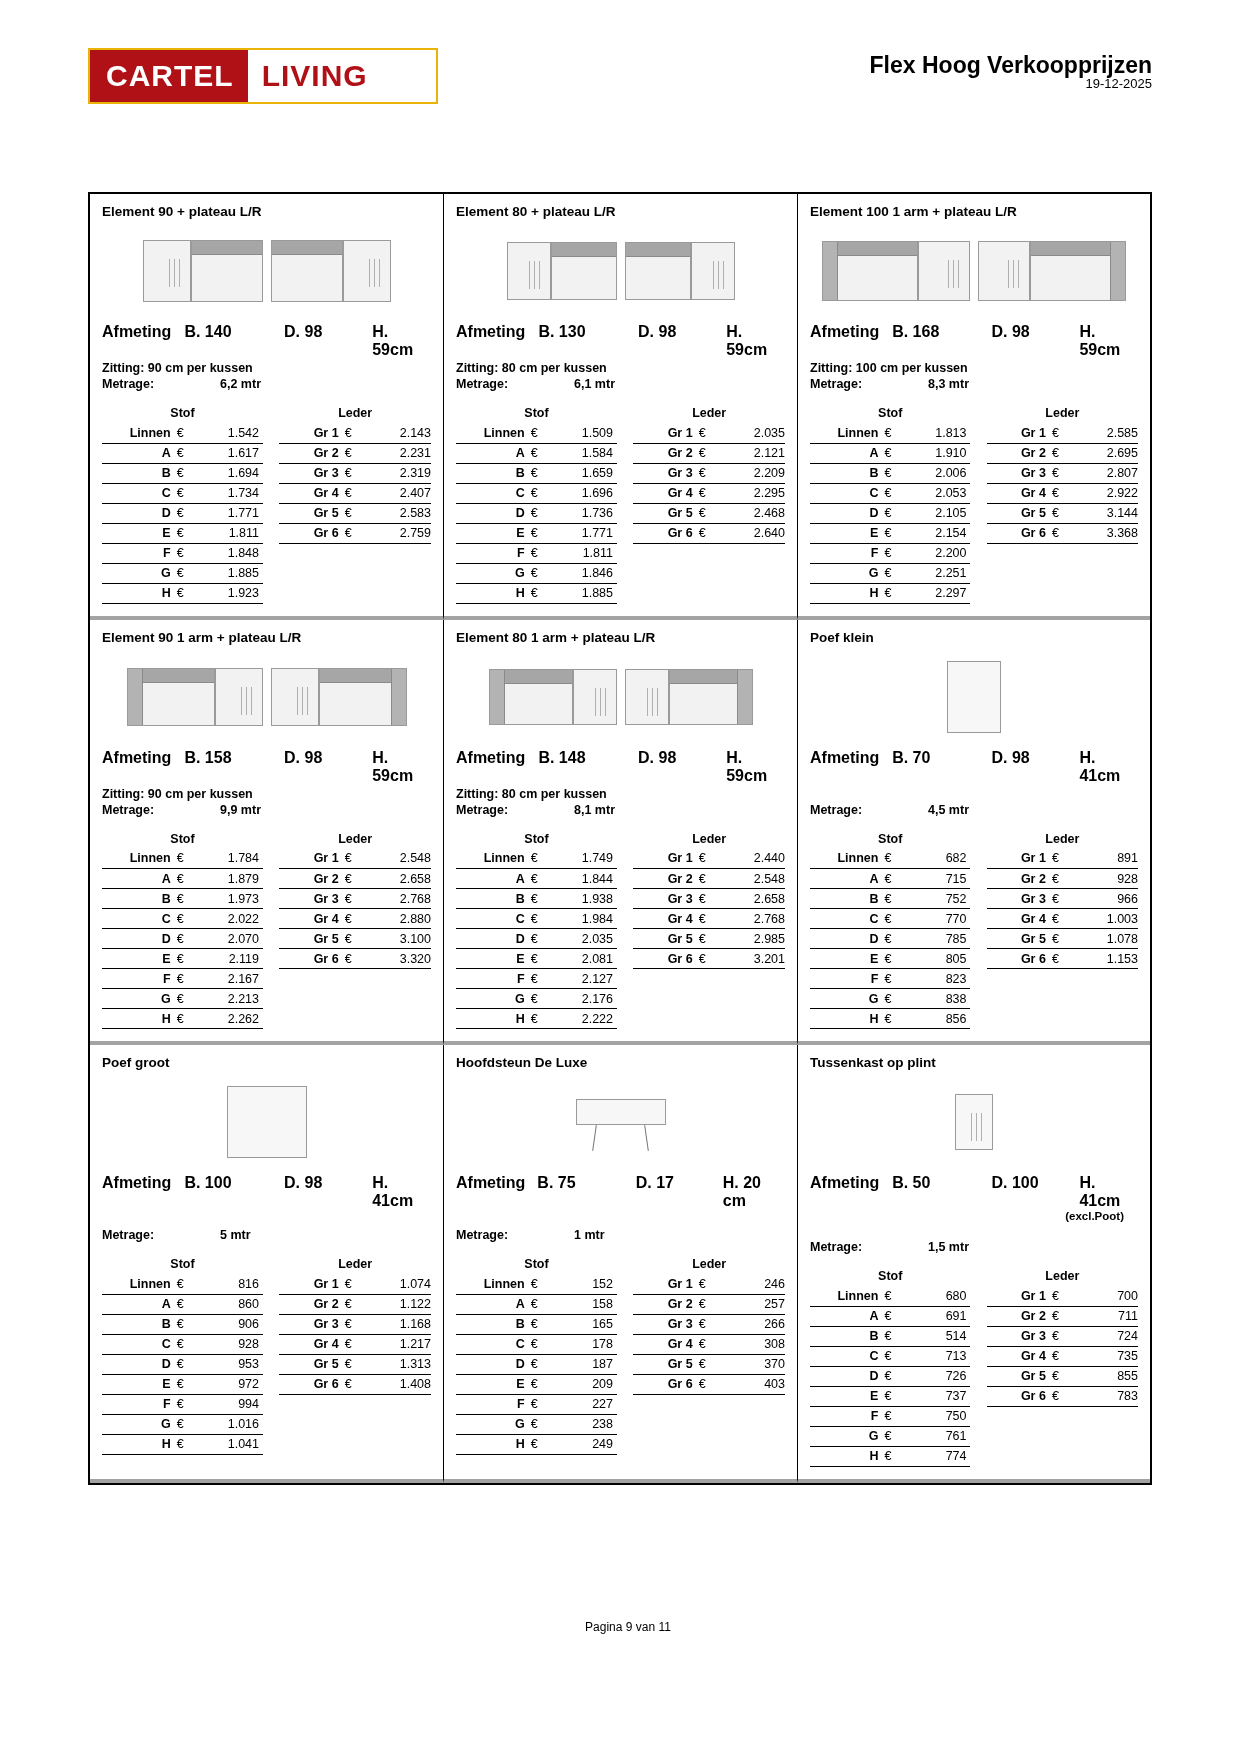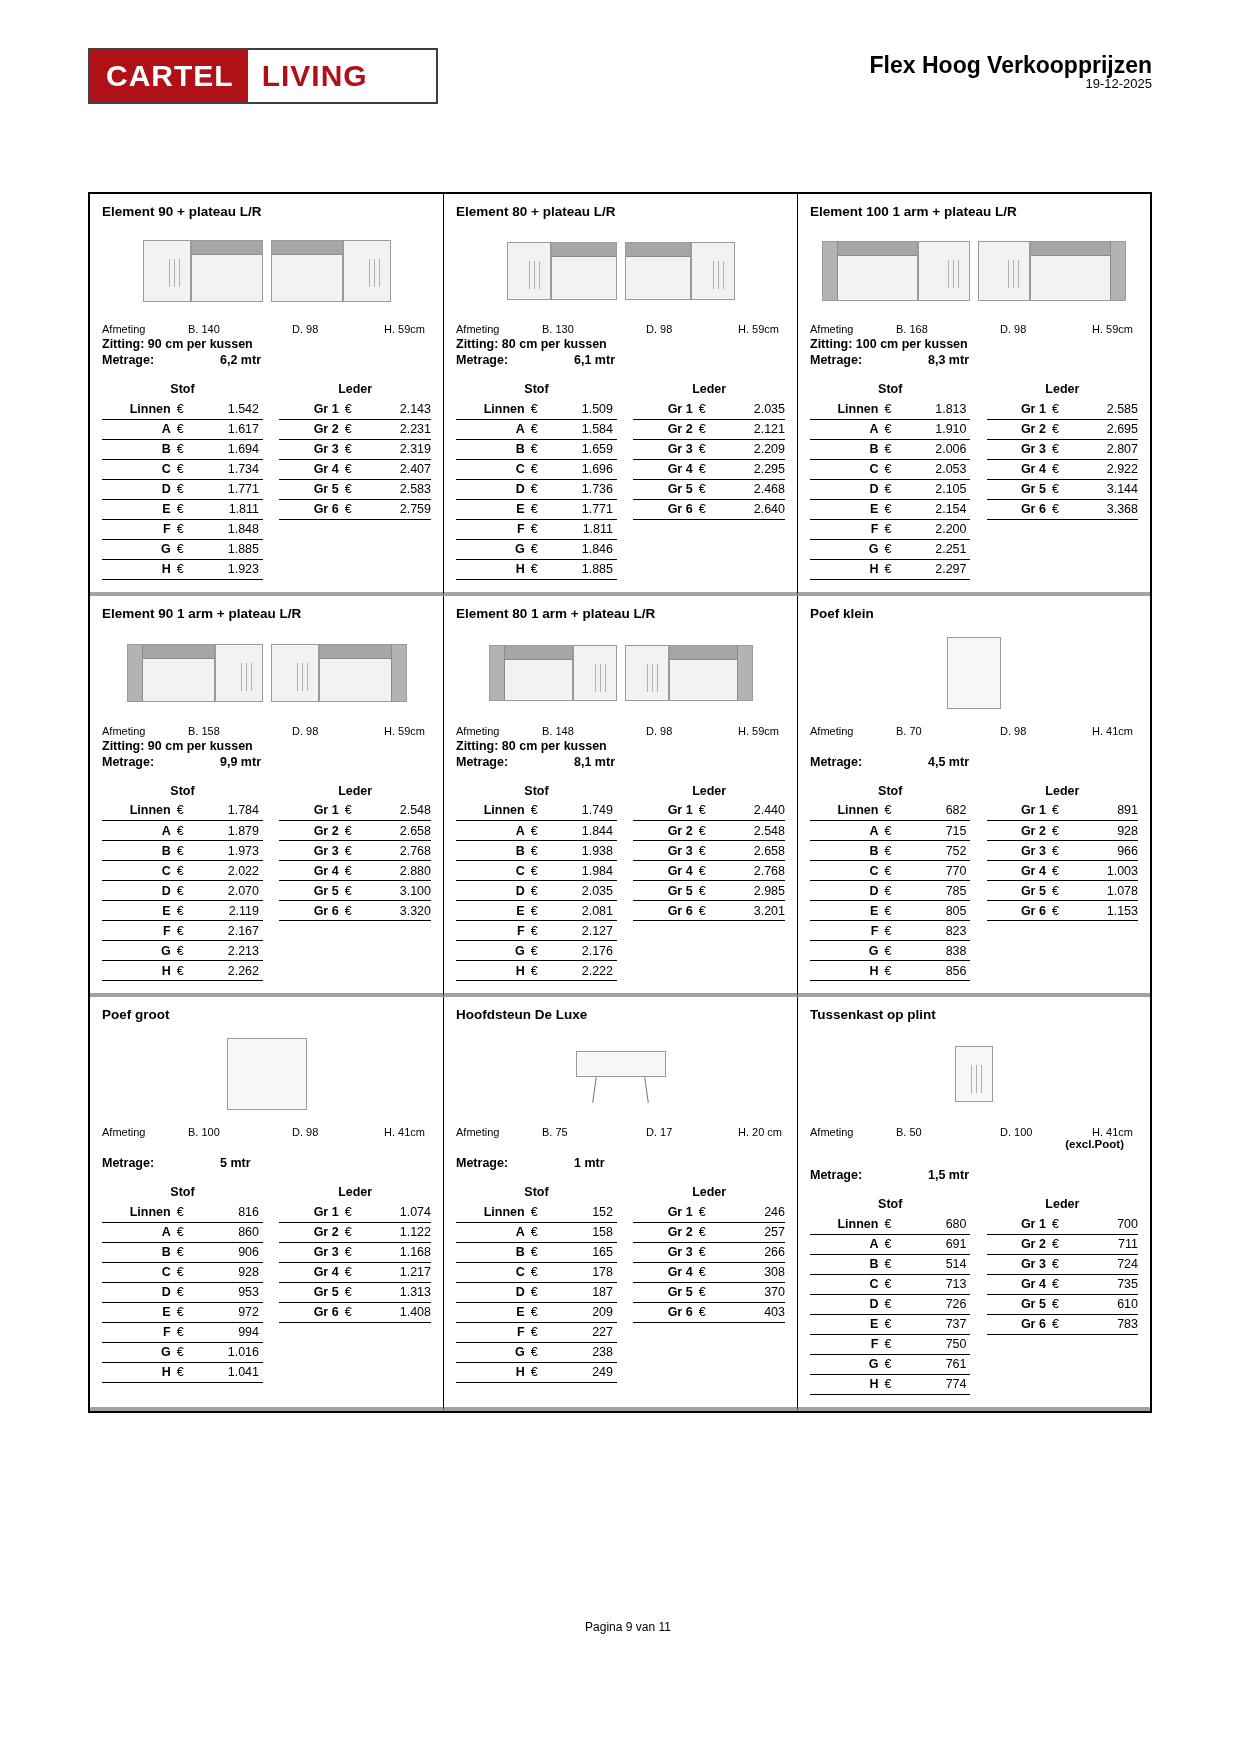--- a/index.html
+++ b/index.html
@@ -12,21 +12,21 @@
     color: #000;
     position: relative;
   }
   .page { position: relative; width:1240px; height:1754px; padding: 0; }
 
   
   .header { position:relative; height: 120px; }
   .logo-box {
     position:absolute; left:88px; top:48px;
     width: 350px; height: 56px;
-    border: 2px solid #404040;
+    border: 2px solid #eab308;
     display:flex; align-items:stretch;
     background:#fff;
   }
   .logo-left {
     background:#b01116; color:#fff; font-weight:bold;
     font-size:30px; letter-spacing:1px;
     display:flex; align-items:center; padding: 0 14px 0 16px;
   }
   .logo-right {
     color:#b01116; font-weight:bold; font-size:30px; letter-spacing:1px;
@@ -65,21 +65,21 @@
   .piece { display:flex; align-items:flex-end; }
   .mod { border:1px solid #9a9a9a; background:#f2f2f2; position:relative; }
   .mod .back { position:absolute; left:0; right:0; top:0; height:14px; background:#a6a6a6; border-bottom:1px solid #8a8a8a;}
   .mod .arm { position:absolute; top:0; bottom:0; width:15px; background:#b3b3b3; border-right:1px solid #8a8a8a;}
   .mod .arm.right { right:0; left:auto; border-right:none; border-left:1px solid #8a8a8a;}
   .lines { position:absolute; right:7px; top:18px; width:14px; height:28px; }
   .lines i { position:absolute; top:0; bottom:0; width:1px; background:#b0b0b0; }
   .lines i:nth-child(1){left:0;} .lines i:nth-child(2){left:5px;} .lines i:nth-child(3){left:10px;}
   .gap { width: 8px; }
 
-  .spec { font-size:11px; font-weight:normal; margin-top:4px; }
+  .spec { font-size:16px; font-weight:bold; margin-top:4px; }
   .spec-row { display:flex; }
   .spec-row span:nth-child(1){ width:86px; }
   .spec-row span:nth-child(2){ width:104px; }
   .spec-row span:nth-child(3){ width:92px; }
   .spec-line { font-size:12.5px; font-weight:bold; margin-top:2px; }
   .metrage { display:flex; font-size:12.5px; font-weight:bold; margin-top:2px;}
   .metrage .lbl { width:118px; }
   .metrage .val { }
   .note { font-size:11.5px; font-weight:bold; text-align:right; padding-right:14px;}
 
@@ -1167,21 +1167,21 @@
               <td class="c-eur2">€</td>
               <td class="c-val2">735</td>
             </tr>
             <tr class="ul">
               <td class="c-lbl">D</td>
               <td class="c-eur">€</td>
               <td class="c-val">726</td>
               <td class="c-sp"></td>
               <td class="c-lbl2">Gr 5</td>
               <td class="c-eur2">€</td>
-              <td class="c-val2">610</td>
+              <td class="c-val2">855</td>
             </tr>
             <tr class="ul">
               <td class="c-lbl">E</td>
               <td class="c-eur">€</td>
               <td class="c-val">737</td>
               <td class="c-sp"></td>
               <td class="c-lbl2">Gr 6</td>
               <td class="c-eur2">€</td>
               <td class="c-val2">783</td>
             </tr>

